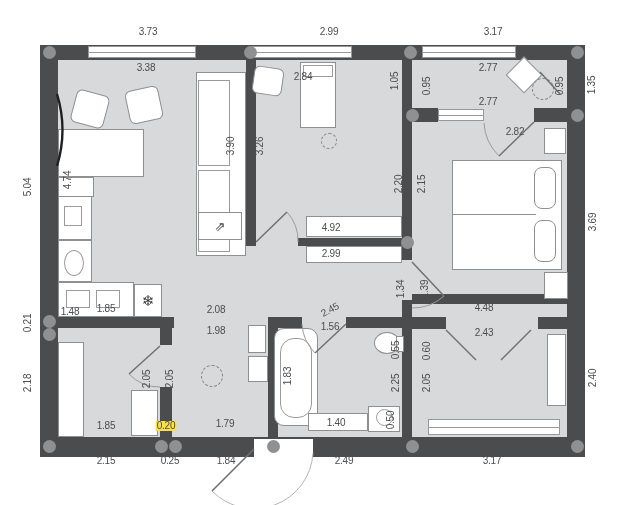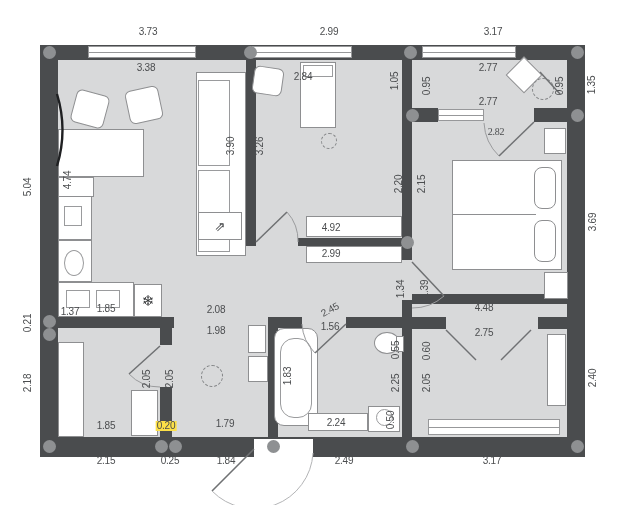--- a/index.html
+++ b/index.html
@@ -165,48 +165,48 @@
       <span class="dim" style="left: 593px; top: 222px; transform: translate(-50%, -50%) rotate(-90deg);">3.69</span>
       <span class="dim" style="left: 593px; top: 378px; transform: translate(-50%, -50%) rotate(-90deg);">2.40</span>
       <span class="dim" style="left: 106px; top: 461px; transform: translate(-50%, -50%) rotate(0deg);">2.15</span>
       <span class="dim" style="left: 170px; top: 461px; transform: translate(-50%, -50%) rotate(0deg);">0.25</span>
       <span class="dim" style="left: 226px; top: 461px; transform: translate(-50%, -50%) rotate(0deg);">1.84</span>
       <span class="dim" style="left: 344px; top: 461px; transform: translate(-50%, -50%) rotate(0deg);">2.49</span>
       <span class="dim" style="left: 492px; top: 461px; transform: translate(-50%, -50%) rotate(0deg);">3.17</span>
       <span class="dim" style="left: 146px; top: 68px; transform: translate(-50%, -50%) rotate(0deg);">3.38</span>
       <span class="dim" style="left: 68px; top: 180px; transform: translate(-50%, -50%) rotate(-90deg);">4.74</span>
       <span class="dim" style="left: 231px; top: 146px; transform: translate(-50%, -50%) rotate(-90deg);">3.90</span>
-      <span class="dim" style="left: 70px; top: 312px; transform: translate(-50%, -50%) rotate(0deg);">1.37</span>
+      <span class="dim" style="left: 70px; top: 312px; transform: translate(-50%, -50%) rotate(0deg);">1.48</span>
       <span class="dim" style="left: 106px; top: 309px; transform: translate(-50%, -50%) rotate(0deg);">1.85</span>
       <span class="dim" style="left: 303px; top: 77px; transform: translate(-50%, -50%) rotate(0deg);">2.84</span>
       <span class="dim" style="left: 260px; top: 146px; transform: translate(-50%, -50%) rotate(-90deg);">3.26</span>
       <span class="dim" style="left: 395px; top: 81px; transform: translate(-50%, -50%) rotate(-90deg);">1.05</span>
       <span class="dim" style="left: 399px; top: 184px; transform: translate(-50%, -50%) rotate(-90deg);">2.20</span>
       <span class="dim" style="left: 331px; top: 228px; transform: translate(-50%, -50%) rotate(0deg);">4.92</span>
       <span class="dim" style="left: 331px; top: 254px; transform: translate(-50%, -50%) rotate(0deg);">2.99</span>
       <span class="dim" style="left: 427px; top: 86px; transform: translate(-50%, -50%) rotate(-90deg);">0.95</span>
       <span class="dim" style="left: 488px; top: 68px; transform: translate(-50%, -50%) rotate(0deg);">2.77</span>
       <span class="dim" style="left: 488px; top: 102px; transform: translate(-50%, -50%) rotate(0deg);">2.77</span>
       <span class="dim" style="left: 560px; top: 86px; transform: translate(-50%, -50%) rotate(-90deg);">0.95</span>
-      <span class="dim" style="left: 496px; top: 132px; transform: translate(-50%, -50%) rotate(0deg); font-family: Liberation Serif, serif;">2.82</span>
+      <span class="dim" style="left: 515px; top: 132px; transform: translate(-50%, -50%) rotate(0deg);">2.82</span>
       <span class="dim" style="left: 422px; top: 184px; transform: translate(-50%, -50%) rotate(-90deg);">2.15</span>
       <span class="dim" style="left: 425px; top: 289px; transform: translate(-50%, -50%) rotate(-90deg);">1.39</span>
       <span class="dim" style="left: 401px; top: 289px; transform: translate(-50%, -50%) rotate(-90deg);">1.34</span>
       <span class="dim" style="left: 216px; top: 310px; transform: translate(-50%, -50%) rotate(0deg);">2.08</span>
       <span class="dim" style="left: 330px; top: 310px; transform: translate(-50%, -50%) rotate(-28deg);">2.45</span>
       <span class="dim" style="left: 484px; top: 308px; transform: translate(-50%, -50%) rotate(0deg);">4.48</span>
       <span class="dim" style="left: 216px; top: 331px; transform: translate(-50%, -50%) rotate(0deg);">1.98</span>
       <span class="dim" style="left: 170px; top: 379px; transform: translate(-50%, -50%) rotate(-90deg);">2.05</span>
       <span class="dim" style="left: 225px; top: 424px; transform: translate(-50%, -50%) rotate(0deg);">1.79</span>
       <span class="dim" style="left: 330px; top: 327px; transform: translate(-50%, -50%) rotate(0deg);">1.56</span>
       <span class="dim" style="left: 288px; top: 376px; transform: translate(-50%, -50%) rotate(-90deg);">1.83</span>
       <span class="dim" style="left: 396px; top: 350px; transform: translate(-50%, -50%) rotate(-90deg);">0.55</span>
       <span class="dim" style="left: 396px; top: 383px; transform: translate(-50%, -50%) rotate(-90deg);">2.25</span>
-      <span class="dim" style="left: 336px; top: 423px; transform: translate(-50%, -50%) rotate(0deg);">2.24</span>
+      <span class="dim" style="left: 336px; top: 423px; transform: translate(-50%, -50%) rotate(0deg);">1.40</span>
       <span class="dim" style="left: 391px; top: 420px; transform: translate(-50%, -50%) rotate(-90deg);">0.50</span>
-      <span class="dim" style="left: 484px; top: 333px; transform: translate(-50%, -50%) rotate(0deg);">2.75</span>
+      <span class="dim" style="left: 484px; top: 333px; transform: translate(-50%, -50%) rotate(0deg);">2.43</span>
       <span class="dim" style="left: 427px; top: 351px; transform: translate(-50%, -50%) rotate(-90deg);">0.60</span>
       <span class="dim" style="left: 427px; top: 383px; transform: translate(-50%, -50%) rotate(-90deg);">2.05</span>
       <span class="dim" style="left: 106px; top: 426px; transform: translate(-50%, -50%) rotate(0deg);">1.85</span>
       <span class="dim" style="left: 147px; top: 379px; transform: translate(-50%, -50%) rotate(-90deg);">2.05</span>
       <span class="dim chip" style="left: 166px; top: 426px; transform: translate(-50%, -50%) rotate(0deg);">0.20</span>
     </div>
 </div>
 
 </body></html>

